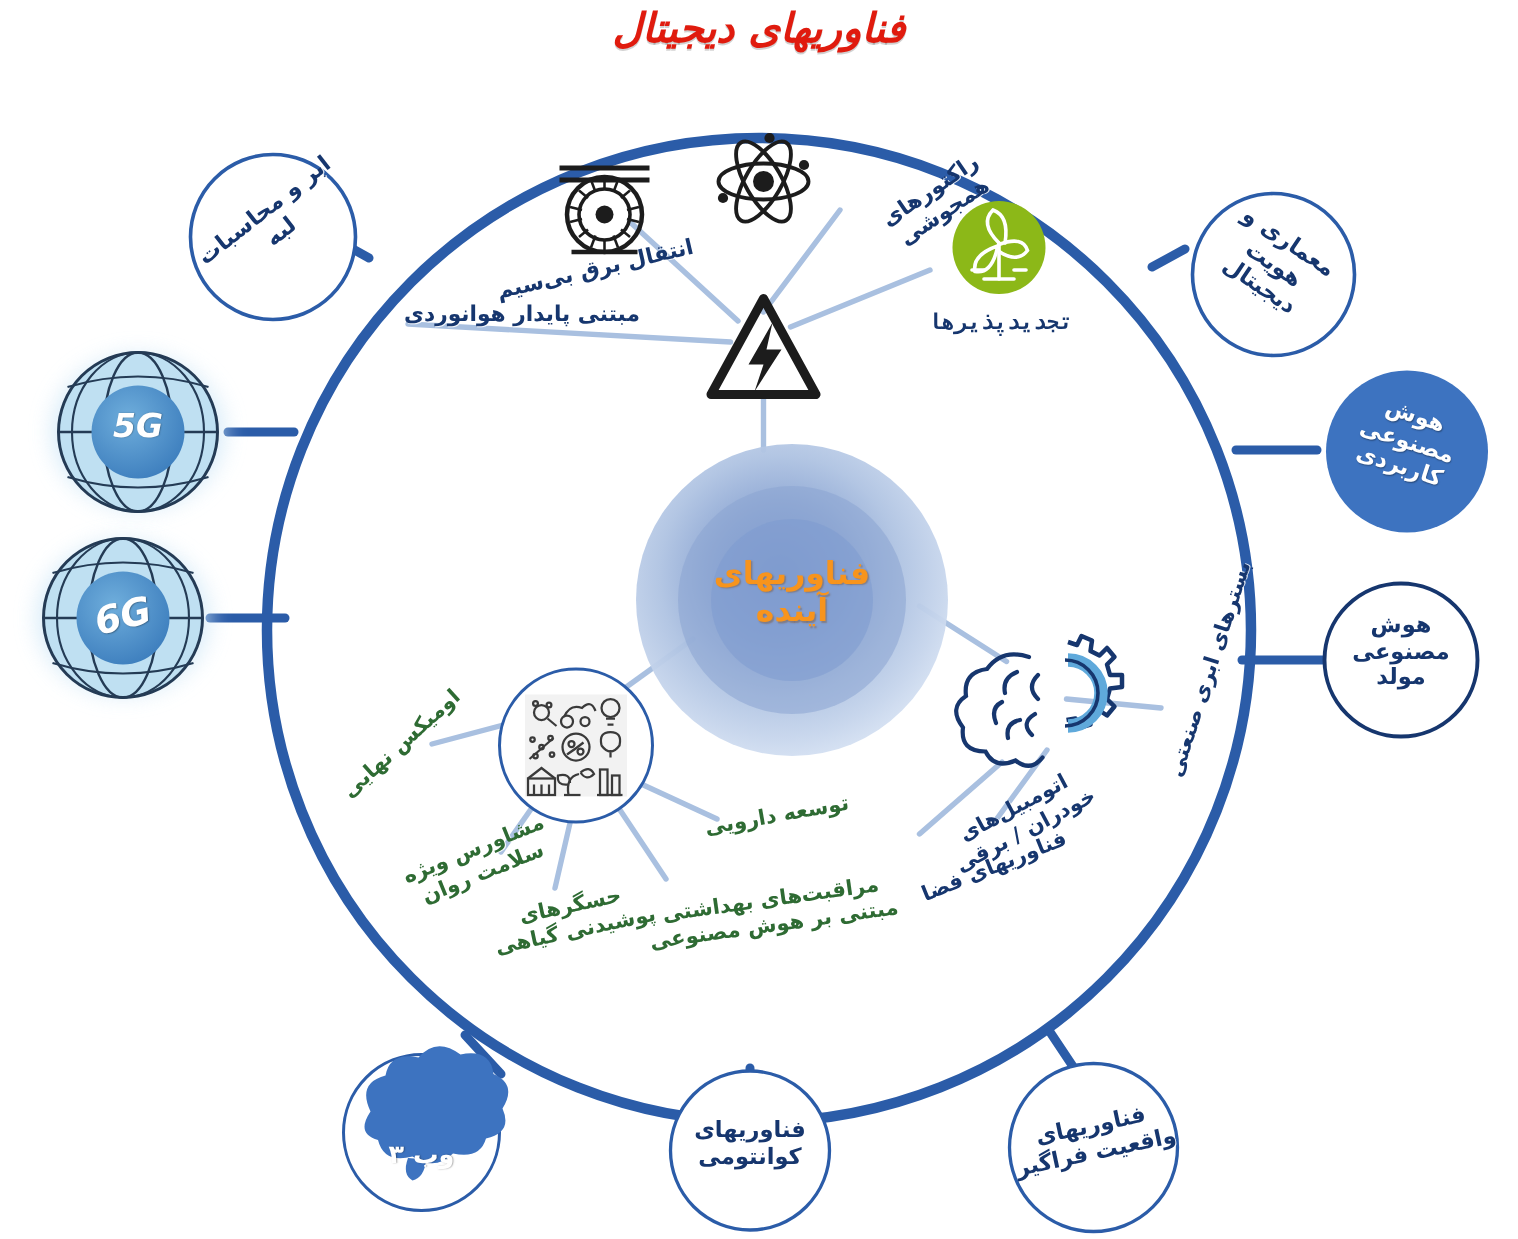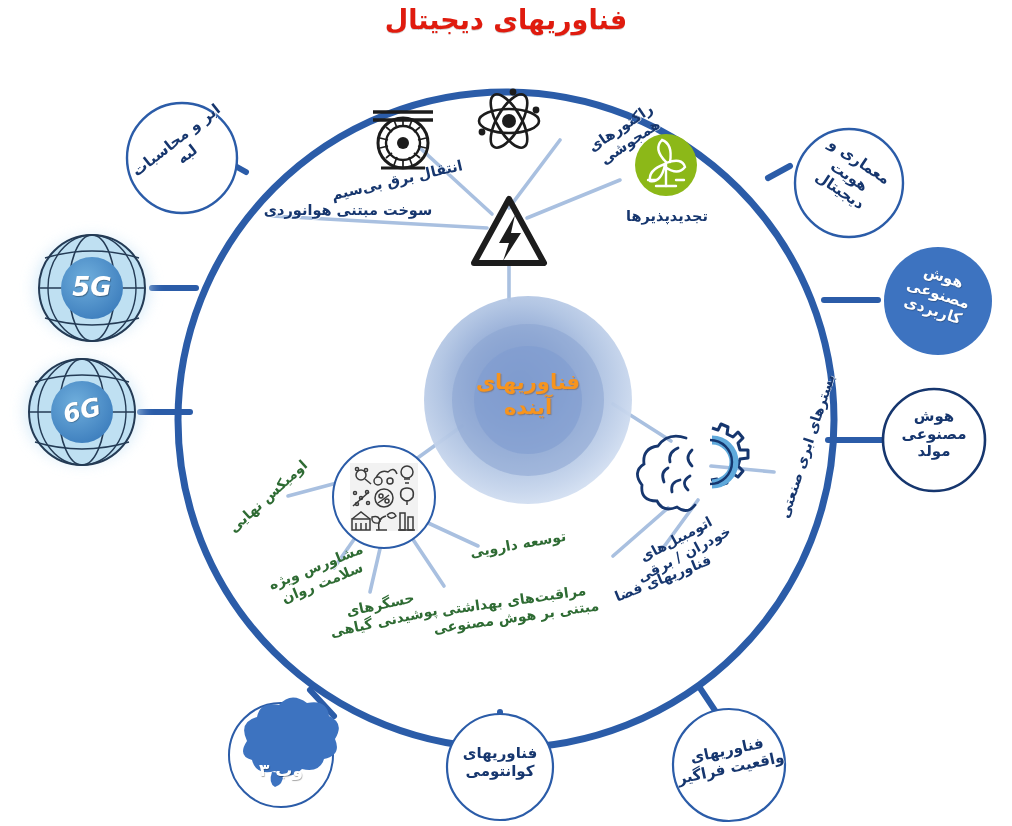--- a/index.html
+++ b/index.html
@@ -11,20 +11,21 @@
     position:relative;
   }
   #stage{position:absolute;left:0;top:0;width:1012px;height:826px;}
   svg#diagram{position:absolute;left:0;top:0;width:1012px;height:826px;}
 
   .ttl{
     position:absolute;left:0;top:4px;width:1012px;text-align:center;
     font-size:27px;font-weight:bold;color:#E01B0E;
     letter-spacing:0px;direction:rtl;
     text-shadow:0 1px 0 rgba(0,0,0,0.18);
+    font-style:italic;
   }
 
   
   .lbl{
     position:absolute;direction:rtl;text-align:center;
     font-weight:bold;line-height:1.18;
     white-space:pre-line;
     pointer-events:none;
   }
   .navy{color:#16366E;text-shadow:0.6px 0.6px 0 rgba(255,255,255,.85);}
@@ -277,21 +278,21 @@
             <rect x="1" y="-4" width="5" height="13"></rect>
             <path d="M-9 9 l17 0"></path>
           </g>
       </g>
     </g>
   </svg>
 
   <div class="lbl outer-label navy" style="left:127px;top:130px;width:110px;transform:rotate(-38deg);">ابر و محاسبات
 لبه</div>
 
-  <div class="lbl outer-label white" style="left:52px;top:272px;width:80px;font-size:26px;font-style:italic;">5G</div>
+  <div class="lbl outer-label white" style="left:52px;top:272px;width:80px;font-size:22px;font-style:italic;">5G</div>
 
   <div class="lbl outer-label white" style="left:42px;top:396px;width:80px;font-size:25px;font-style:italic;transform:rotate(-14deg);">6G</div>
 
   <div class="lbl outer-label navy" style="left:799px;top:150px;width:100px;transform:rotate(34deg);">معماری و
 هویت
 دیجیتال</div>
 
   <div class="lbl outer-label white" style="left:888px;top:268px;width:100px;transform:rotate(18deg);">هوش
 مصنوعی
 کاربردی</div>
@@ -305,23 +306,23 @@
 
   <div class="lbl outer-label navy" style="left:440px;top:745px;width:120px;">فناوریهای
 کوانتومی</div>
 
   <div class="lbl outer-label white" style="left:241px;top:736px;width:80px;font-size:17px;margin-top:24px;">وب ۳</div>
 
   <div class="lbl inner-label navy" style="left:553px;top:118px;width:145px;transform:rotate(-34deg);">راکتورهای همجوشی</div>
 
   <div class="lbl inner-label navy" style="left:322px;top:172px;width:150px;transform:rotate(-13deg);">انتقال برق بی‌سیم</div>
 
-  <div class="lbl inner-label navy" style="left:258px;top:202px;width:180px;">سوخت مبتنی هوانوردی</div>
-
-  <div class="lbl inner-label navy" style="left:608px;top:208px;width:118px;">تجدیدپذیرها</div>
+  <div class="lbl inner-label navy" style="left:258px;top:202px;width:180px;">مبتنی پایدار هوانوردی</div>
+
+  <div class="lbl inner-label navy" style="left:608px;top:208px;width:118px;font-family:Liberation Mono, monospace;">تجدیدپذیرها</div>
 
   <div class="lbl leaf-label navy" style="left:727px;top:438px;width:160px;transform:rotate(-72deg);">بسترهای ابری صنعتی</div>
 
   <div class="lbl leaf-label navy" style="left:600px;top:530px;width:160px;transform:rotate(-28deg);">اتومبیل‌های
 خودران / برقی</div>
 
   <div class="lbl leaf-label navy" style="left:588px;top:570px;width:150px;transform:rotate(-22deg);">فناوریهای فضا</div>
 
   <div class="lbl leaf-label green" style="left:203px;top:488px;width:130px;transform:rotate(-42deg);">اومیکس نهایی</div>
 

